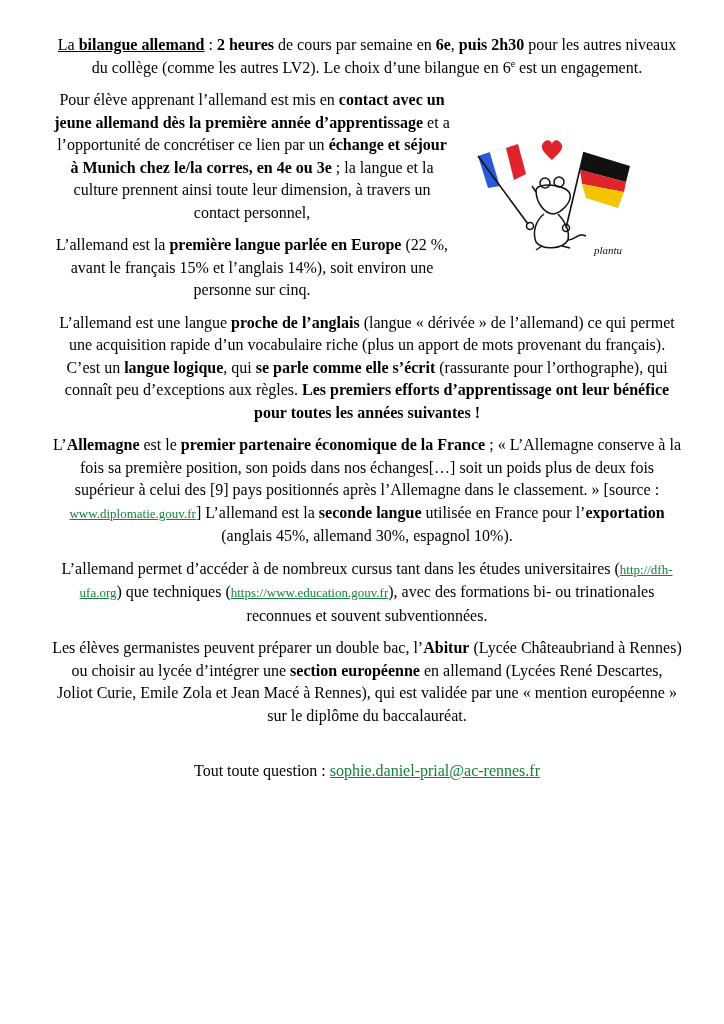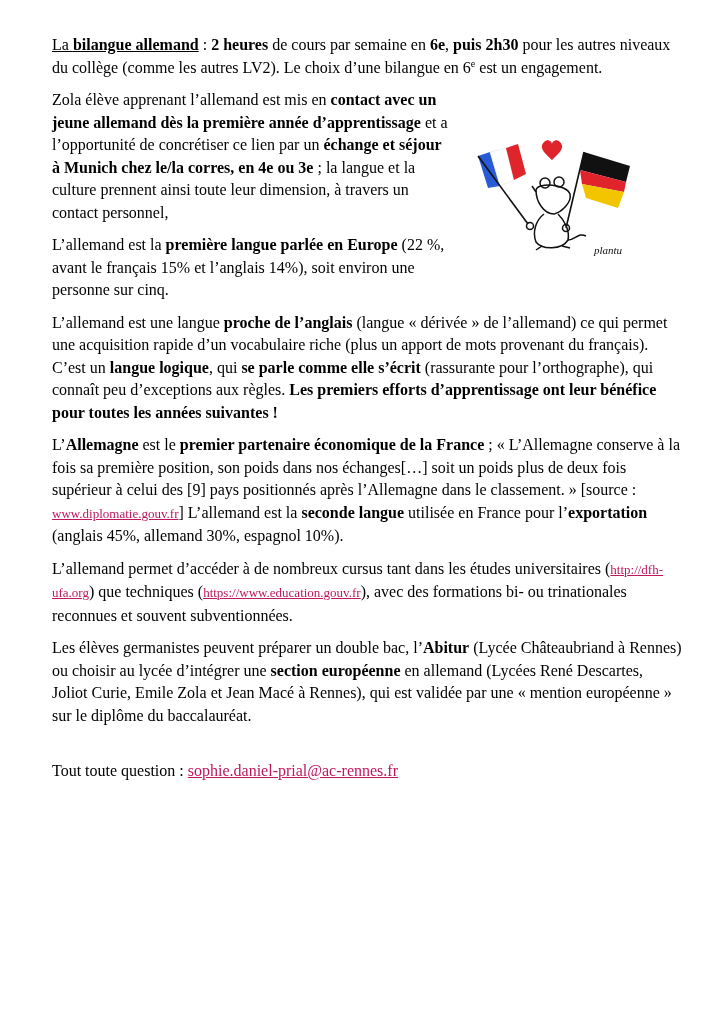--- a/index.html
+++ b/index.html
@@ -1,36 +1,36 @@
 <!DOCTYPE html>
 <html><head>
 <meta charset="utf-8">
 <style>
   html, body { margin: 0; padding: 0; background: #ffffff; }
   body { width: 724px; height: 1024px; position: relative; overflow: hidden;
          font-family: "Liberation Serif", serif; color: #000; }
   .page { position: absolute; left: 52px; top: 34px; width: 630px; }
-  p { margin: 0 0 10px 0; font-size: 16px; line-height: 22.5px; }
+  p { margin: 0 0 10px 0; font-size: 16px; line-height: 22.5px; text-align: center; }
   b { font-weight: bold; }
   .u { text-decoration: underline; }
-  a { color: #be185d; text-decoration: underline; }
+  a { color: #15803d; text-decoration: underline; }
   a.small { font-size: 13px; }
   sup { font-size: 10px; line-height: 0; vertical-align: 6px; }
   .narrow { width: 400px; }
   .img { position: absolute; left: 466px; top: 128px; width: 176px; height: 132px; }
   .sig { margin-bottom: 0; }
 </style>
 </head>
 <body>
 
 <div class="page">
 
   <p><span class="u"><span>La </span><b>bilangue allemand</b></span><span> : </span><b>2 heures</b><span> de cours par semaine en </span><b>6e</b><span>, </span><b>puis 2h30</b><span> pour les autres niveaux du collège (comme les autres LV2). Le choix d’une bilangue en 6</span><sup>e</sup><span> est un engagement.</span></p>
 
-  <p class="narrow"><span>Zola élève apprenant l’allemand est mis en </span><b>contact avec un jeune allemand dès la première année d’apprentissage</b><span> et a l’opportunité de concrétiser ce lien par un </span><b>échange et séjour à Munich  chez le/la corres, en 4e ou 3e</b><span> ; la langue et la culture prennent ainsi toute leur dimension, à travers un contact personnel,</span></p>
+  <p class="narrow"><span>Pour élève apprenant l’allemand est mis en </span><b>contact avec un jeune allemand dès la première année d’apprentissage</b><span> et a l’opportunité de concrétiser ce lien par un </span><b>échange et séjour à Munich  chez le/la corres, en 4e ou 3e</b><span> ; la langue et la culture prennent ainsi toute leur dimension, à travers un contact personnel,</span></p>
 
   <p class="narrow"><span>L’allemand est la </span><b>première langue parlée en Europe</b><span> (22 %, avant le français 15% et l’anglais 14%), soit environ une personne sur cinq.</span></p>
 
   <p><span>L’allemand est une langue </span><b>proche de l’anglais</b><span> (langue « dérivée » de l’allemand) ce qui permet une acquisition rapide d’un vocabulaire riche (plus un apport de mots provenant du français). C’est un </span><b>langue logique</b><span>, qui </span><b>se parle comme elle s’écrit</b><span> (rassurante pour l’orthographe), qui connaît peu d’exceptions aux règles. </span><b>Les premiers efforts d’apprentissage ont leur bénéfice pour toutes les années suivantes !</b></p>
 
   <p><span>L’</span><b>Allemagne</b><span> est le </span><b>premier partenaire économique de la France</b><span> ; « L’Allemagne conserve à la fois sa première position, son poids dans nos échanges[…] soit un poids plus de deux fois supérieur à celui des [9] pays positionnés après l’Allemagne dans le classement. » [source : </span><a class="small" href="#">www.diplomatie.gouv.fr</a><span>]  L’allemand est la </span><b>seconde langue</b><span> utilisée en France pour l’</span><b>exportation</b><span> (anglais 45%, allemand 30%, espagnol 10%).</span></p>
 
   <p><span>L’allemand permet d’accéder à de nombreux cursus tant dans les études universitaires (</span><a class="small" href="#">http://dfh-ufa.org</a><span>) que techniques (</span><a class="small" href="#">https://www.education.gouv.fr</a><span>), avec des formations bi- ou trinationales reconnues et souvent subventionnées.</span></p>
 
   <p><span>Les élèves germanistes peuvent préparer un double bac, l’</span><b>Abitur</b><span> (Lycée Châteaubriand à Rennes) ou choisir au lycée d’intégrer une </span><b>section européenne</b><span> en allemand (Lycées René Descartes, Joliot Curie, Emile Zola et Jean Macé à Rennes), qui est validée par une « mention européenne » sur le diplôme du baccalauréat.</span></p>

